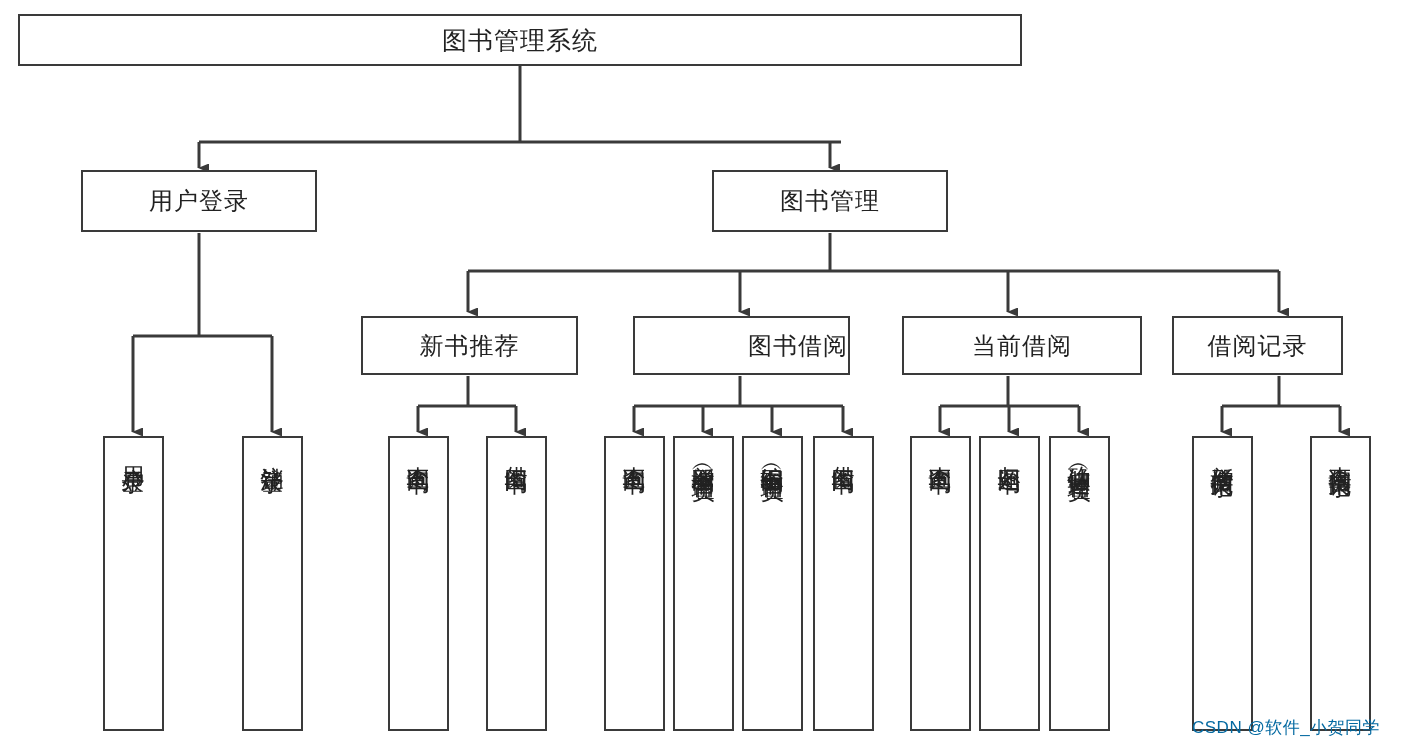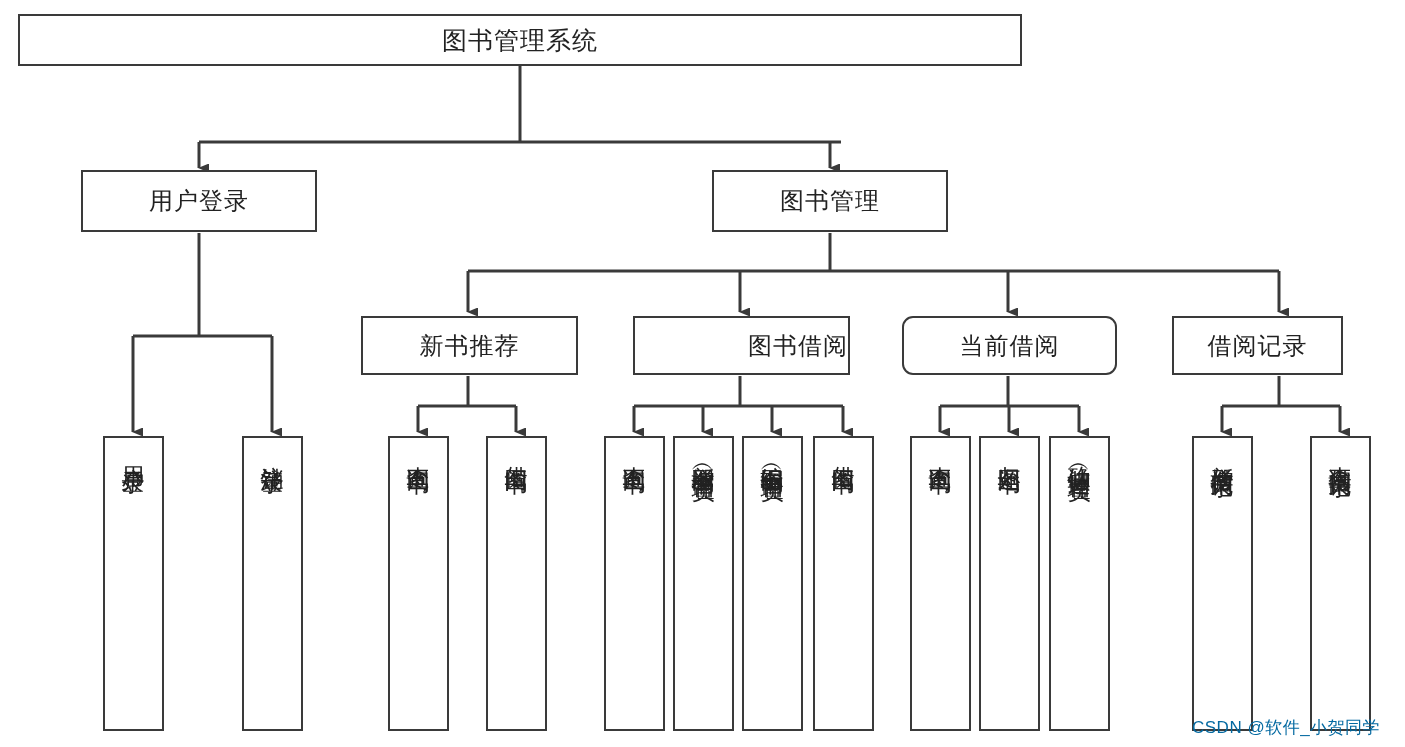--- a/index.html
+++ b/index.html
@@ -97,21 +97,21 @@
   <div class="node h" style="left:361px;top:316px;width:217px;height:59px;">
     <span>新书推荐</span>
   </div>
 
   <div class="node h" style="left:712px;top:170px;width:236px;height:62px;">
     <span>图书管理</span>
   </div>
   <div class="node h" style="left:633px;top:316px;width:217px;height:59px;justify-content:flex-end;">
     <span>图书借阅</span>
   </div>
-  <div class="node h" style="left:902px;top:316px;width:215px;height:59px;border-radius:11px;">
+  <div class="node h" style="left:902px;top:316px;width:240px;height:59px;">
     <span>当前借阅</span>
   </div>
   <div class="node h" style="left:1172px;top:316px;width:171px;height:59px;">
     <span>借阅记录</span>
   </div>
 
   <div class="node v" style="left:103px;top:436px;width:61px;height:295px;">
     <span class="vtext">用户登录</span>
   </div>
   <div class="node v" style="left:242px;top:436px;width:61px;height:295px;">

